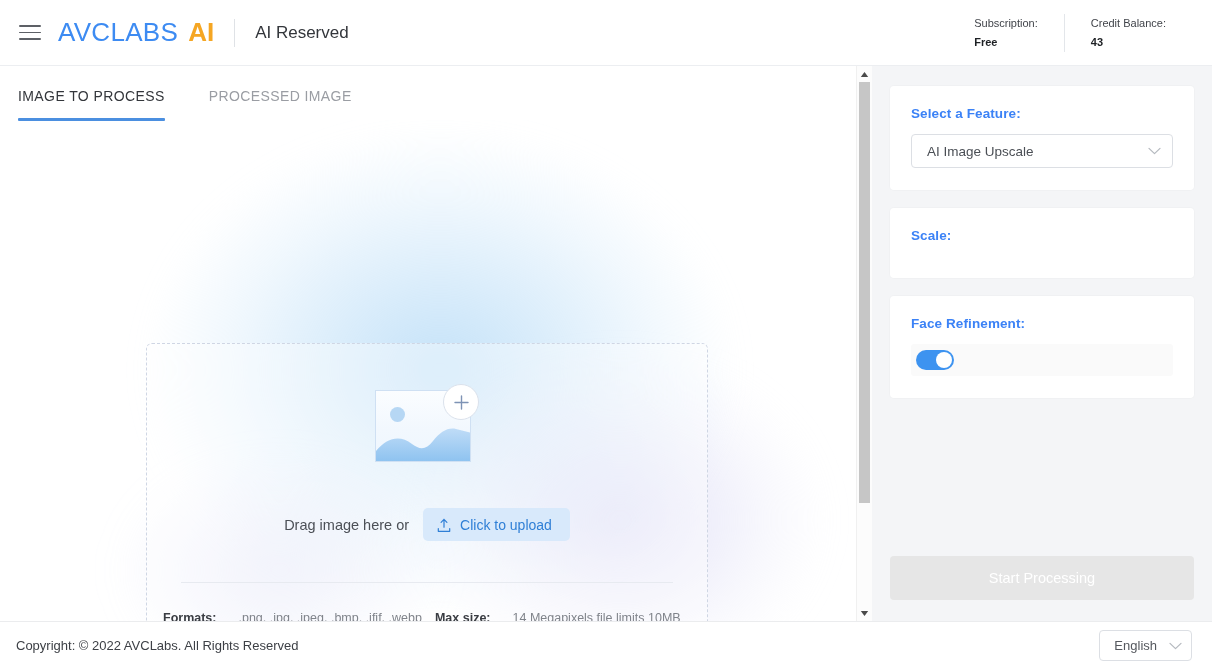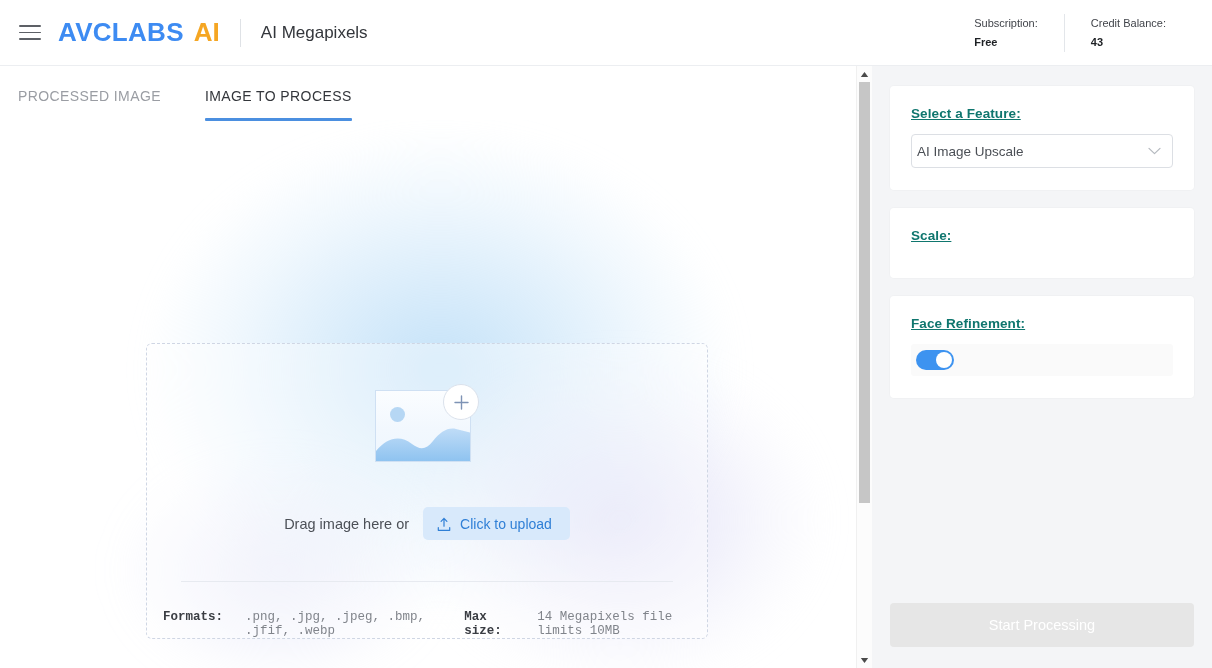--- a/index.html
+++ b/index.html
@@ -25,21 +25,21 @@
     position: relative; z-index: 6;
   }
   .hamburger {
     width: 32px; height: 32px;
     display: flex; flex-direction: column; justify-content: center;
     align-items: center; gap: 5px; cursor: pointer;
     margin-right: 12px;
   }
   .hamburger span { display:block; width: 22px; height: 1.6px; background: #5d6066; border-radius: 1px; }
   .logo-avclabs {
-    font-size: 26px; font-weight: bold; letter-spacing: .3px;
+    font-size: 26px; font-weight: normal; letter-spacing: .3px;
     color: #3d8bf2;
   }
   .logo-ai {
     font-size: 26px; font-weight: bold; color: #f5a623;
     margin-left: 10px;
   }
   .hdr-divider { width: 1px; height: 28px; background: #dfe2e6; margin: 0 20px; }
   .workspace-title { font-size: 17px; color: #33363b; }
   .hdr-right { margin-left: auto; display: flex; align-items: center; }
   .hdr-stat { padding: 0 26px; }
@@ -139,21 +139,21 @@
     font-size: 14px; border-radius: 5px;
     padding: 9px 18px 8px 14px; cursor: pointer; border: none;
   }
   .upload-btn svg { display:block; }
 
   .dz-rule {
     width: 492px; height: 1px; background: #e7eaf0; margin-top: 41px;
   }
   .formats-row {
     display: flex; align-items: flex-start; margin-top: 28px;
-    font-size: 12.5px; width: 100%; padding-left: 16px; font-family: Liberation Mono, monospace;
+    font-size: 12.5px; width: 100%; padding-left: 16px;
   }
   .fm-key { color: #3a3d43; font-weight: bold; }
   .fm-val { color: #80848b; margin-left: 22px; }
   .fm-gap { width: 13px; }
 
   
   .scrollbar {
     width: 16px; min-width: 16px;
     background: #fcfcfc; border-left: 1px solid #f0f0f0;
     display: flex; flex-direction: column; align-items: center;
@@ -178,27 +178,27 @@
     display: flex; flex-direction: column;
     position: relative;
   }
   .card {
     background: #ffffff; border-radius: 4px;
     padding: 20px 21px 22px 21px;
     margin-bottom: 18px;
     box-shadow: 0 0 0 1px rgba(0,0,0,0.015);
   }
   .card-label {
-    font-size: 13.5px; color: #0f766e; font-weight: bold;
-    margin-bottom: 13px; letter-spacing: .1px; text-decoration: underline;
+    font-size: 13.5px; color: #3b82f6; font-weight: bold;
+    margin-bottom: 13px; letter-spacing: .1px;
   }
   .select {
     height: 34px; border: 1px solid #dcdfe4; border-radius: 4px;
     background: #fff; display: flex; align-items: center;
-    padding: 0 11px 0 5px; cursor: pointer;
+    padding: 0 11px 0 15px; cursor: pointer;
   }
   .select .sel-val { font-size: 13.5px; color: #4b4f55; }
   .select .chev { margin-left: auto; display: flex; }
   .toggle-wrap {
     height: 32px; background: #fafafa; border-radius: 3px;
     display: flex; align-items: center; padding-left: 5px;
   }
   .toggle {
     width: 38px; height: 20px; border-radius: 10px;
     background: #3d93f0; position: relative; cursor: pointer;
@@ -241,42 +241,42 @@
 
   <div class="header">
     <div class="hamburger">
       <span></span>
       <span></span>
       <span></span>
     </div>
     <div class="logo-avclabs">AVCLABS</div>
     <div class="logo-ai">AI</div>
     <div class="hdr-divider"></div>
-    <div class="workspace-title">AI Megapixels</div>
+    <div class="workspace-title">AI Reserved</div>
 
     <div class="hdr-right">
       <div class="hdr-stat">
         <div class="lbl">Subscription:</div>
         <div class="val">Free</div>
       </div>
       <div class="hdr-stat-divider"></div>
       <div class="hdr-stat">
         <div class="lbl">Credit Balance:</div>
         <div class="val">43</div>
       </div>
     </div>
   </div>
 
   <div class="body-wrap">
 
     <div class="main">
 
       <div class="tabbar">
+        <div class="tab active">IMAGE TO PROCESS</div>
         <div class="tab">PROCESSED IMAGE</div>
-        <div class="tab active">IMAGE TO PROCESS</div>
       </div>
 
       <div class="canvas">
         <div class="glow-a"></div>
         <div class="glow-b"></div>
         <div class="glow-c"></div>
 
         <div class="dropzone">
 
           <div class="ph-icon">
@@ -365,14 +365,25 @@
             <div class="knob"></div>
           </div>
         </div>
       </div>
 
       <button class="start-btn">Start Processing</button>
     </div>
 
   </div>
 
+  <div class="footer">
+    <div class="copyright">Copyright: © 2022 AVCLabs. All Rights Reserved</div>
+    <div class="lang">
+      <span class="lv">English</span>
+      <span>
+        <svg width="13" height="8" viewBox="0 0 13 8">
+          <path d="M1 1.4 L6.5 6.6 L12 1.4" stroke="#b5b9bf" stroke-width="1.25" fill="none" stroke-linecap="round" stroke-linejoin="round"></path>
+        </svg>
+      </span>
+    </div>
+  </div>
 
 </div>
 
 </body></html>

